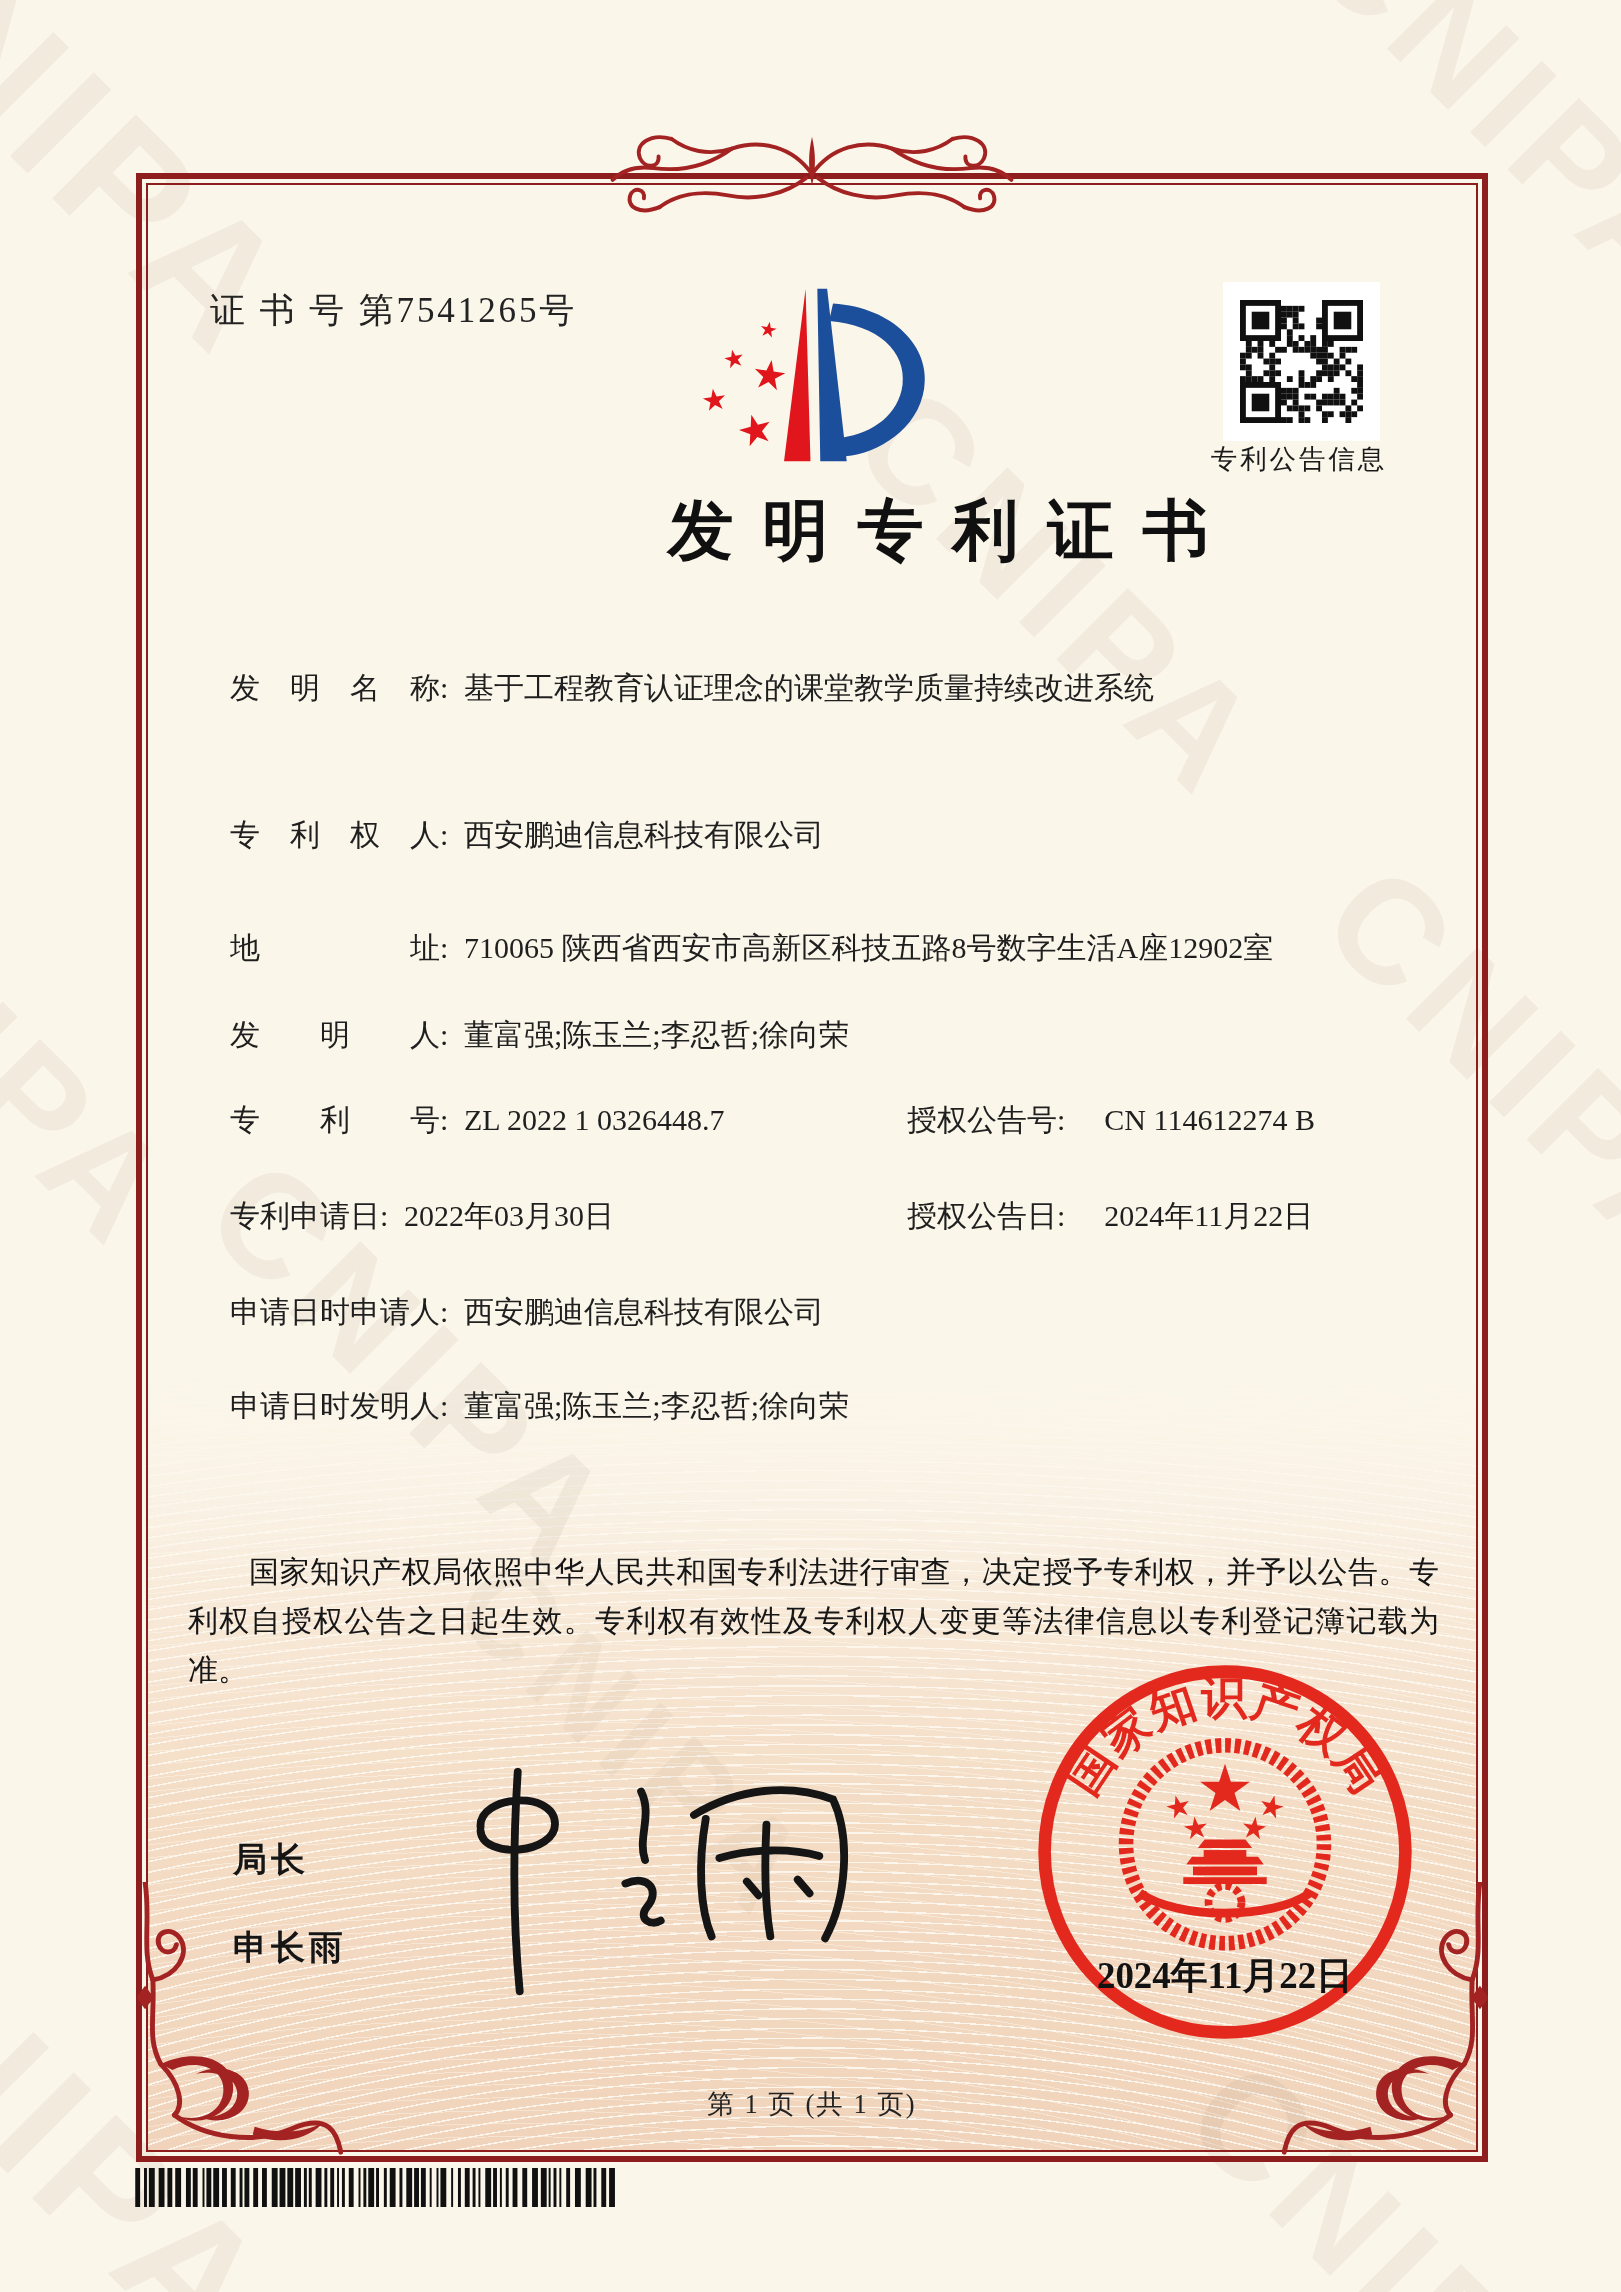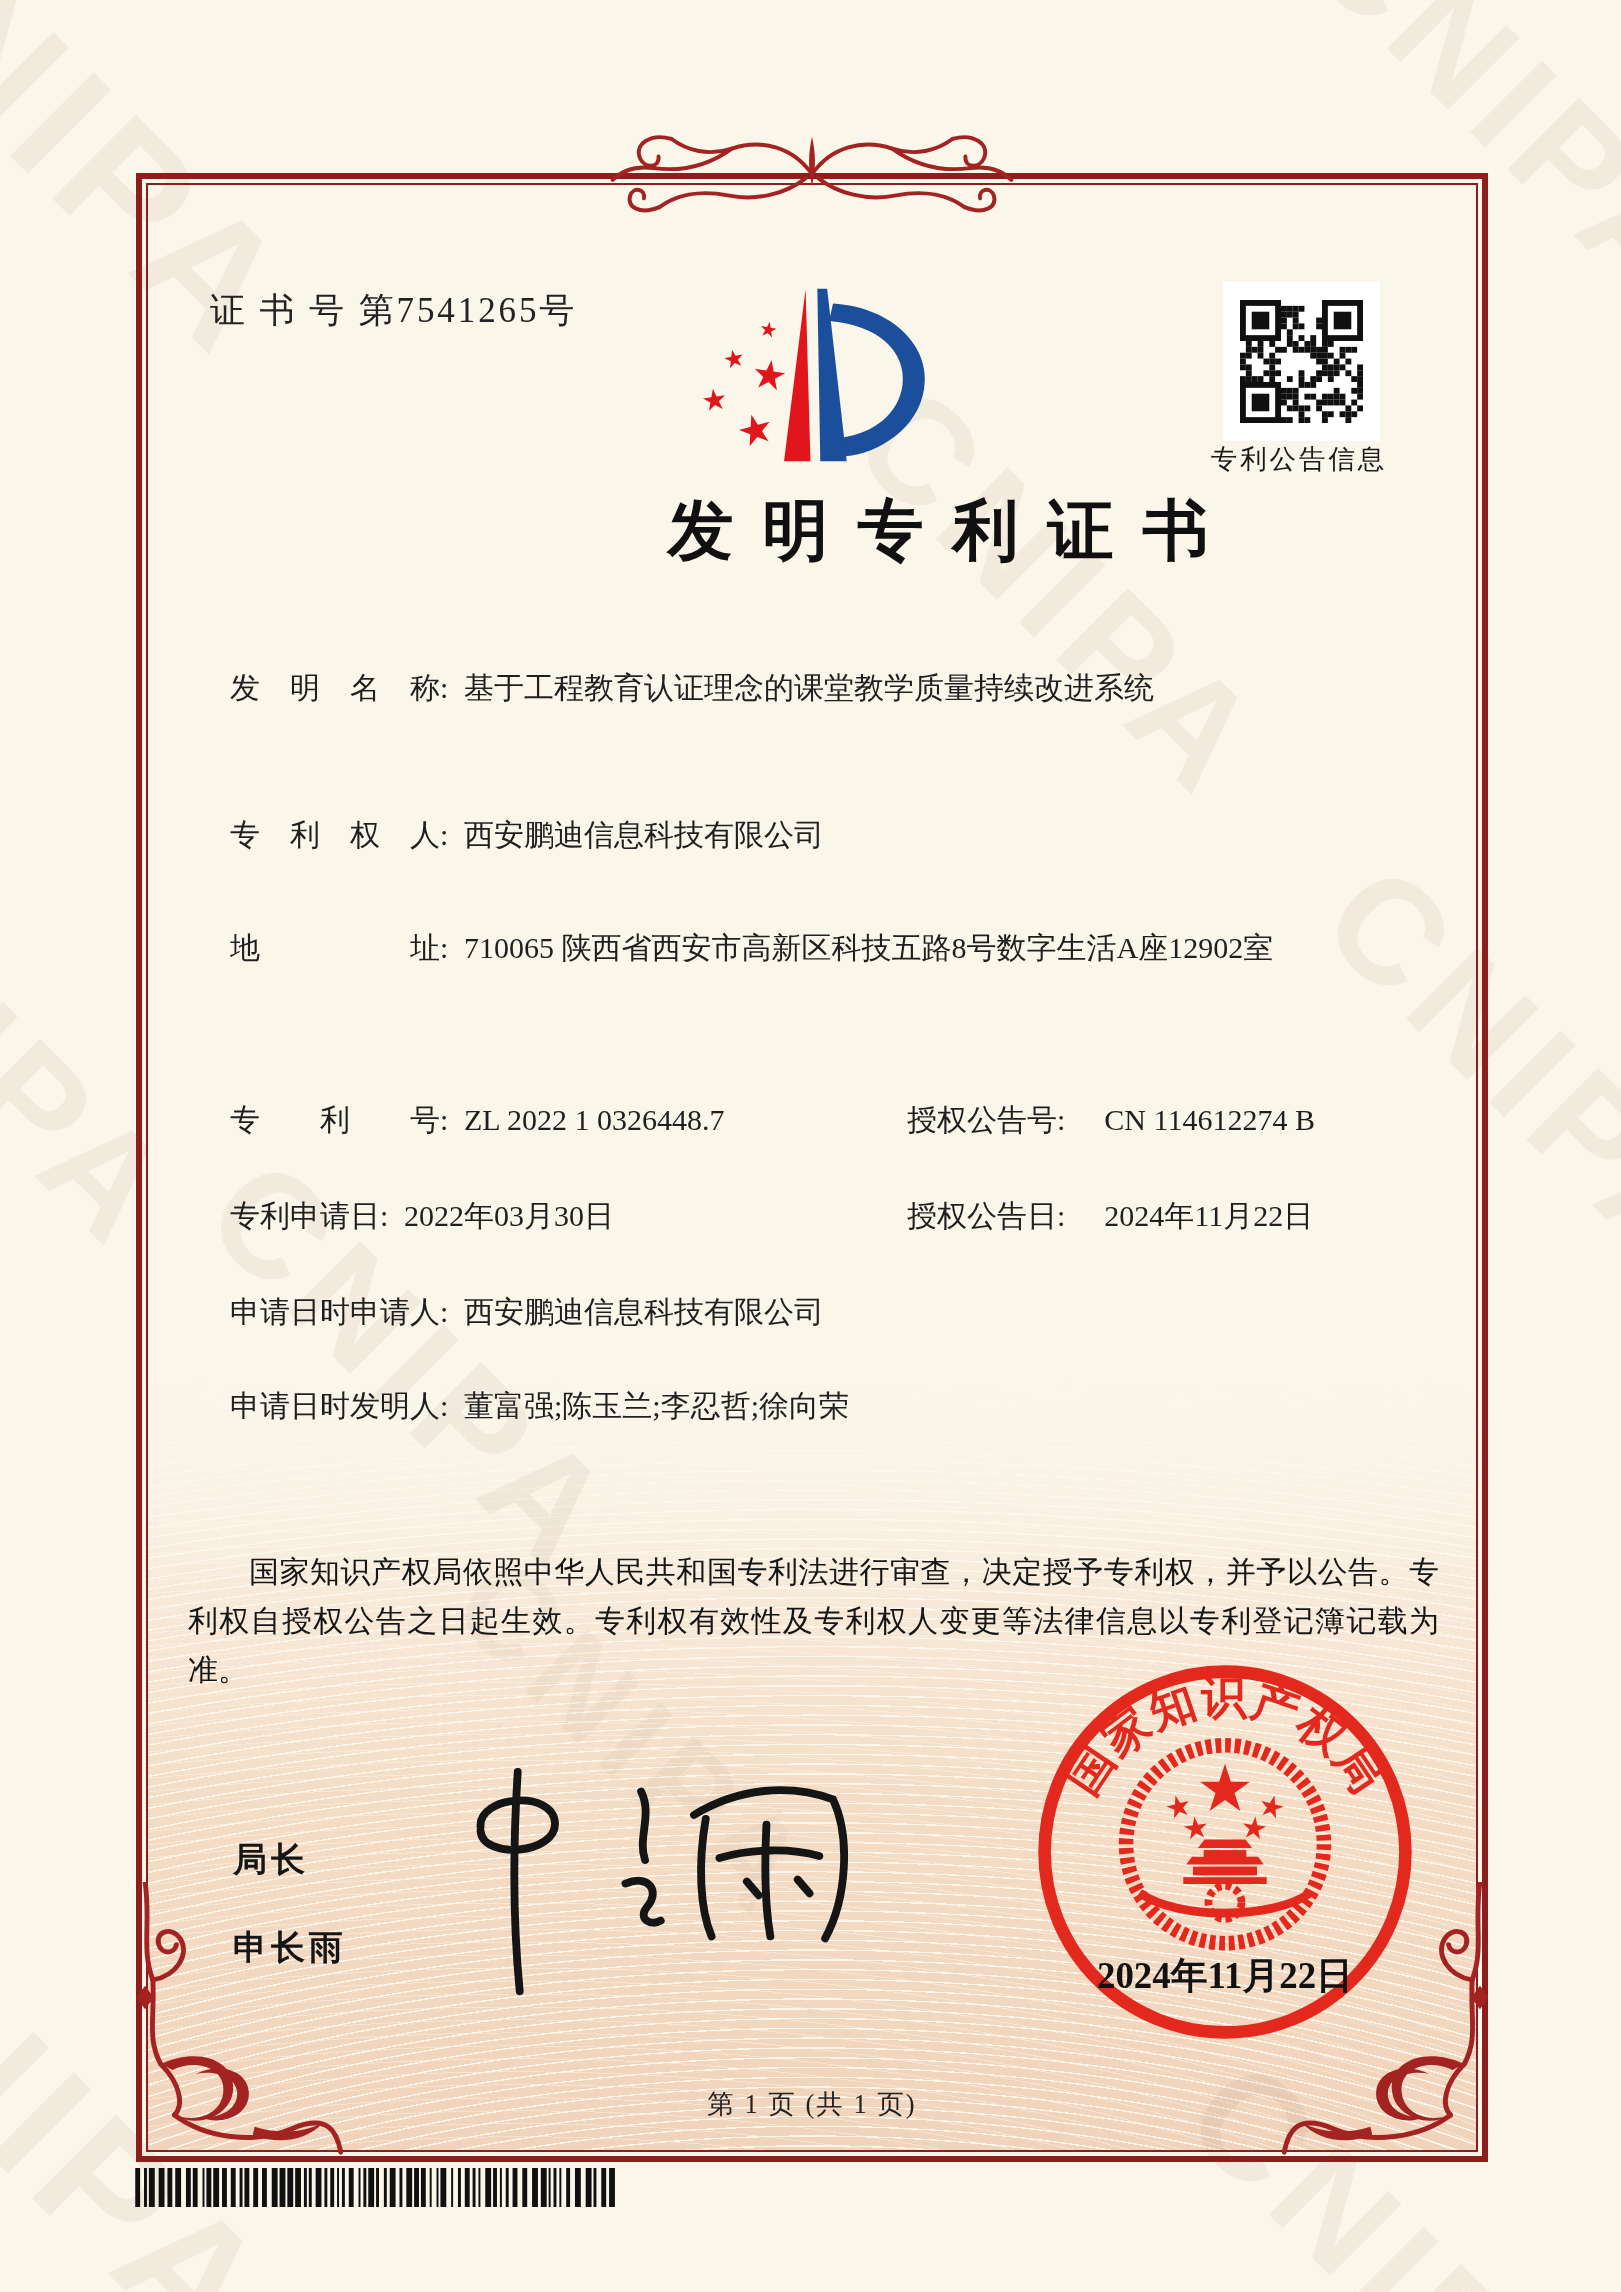--- a/index.html
+++ b/index.html
@@ -308,20 +308,23 @@
 
   <div class="row" style="top:668px;">
     <span class="lbl">发　明　名　称:</span><span class="val">基于工程教育认证理念的课堂教学质量持续改进系统</span>
   </div>
   <div class="row" style="top:815px;">
     <span class="lbl">专　利　权　人:</span><span class="val">西安鹏迪信息科技有限公司</span>
   </div>
   <div class="row r-addr" style="top:919px;">
     <span class="lbl" style="vertical-align:top;">地　　　　　址:</span><span class="val wrap">710065 陕西省西安市高新区科技五路8号数字生活A座12902室</span>
   </div>
+  <div class="row" style="top:1015px;">
+    <span class="lbl">发　　明　　人:</span><span class="val">董富强;陈玉兰;李忍哲;徐向荣</span>
+  </div>
 
   <div class="row" style="top:1100px;">
     <span class="lbl">专　　利　　号:</span><span class="val">ZL 2022 1 0326448.7</span>
   </div>
   <div class="row col2" style="top:1100px;">
     <span class="lbl">授权公告号:</span><span class="val">CN 114612274 B</span>
   </div>
 
   <div class="row" style="top:1196px;">
     <span class="lbl">专利申请日:</span><span class="val">2022年03月30日</span>

